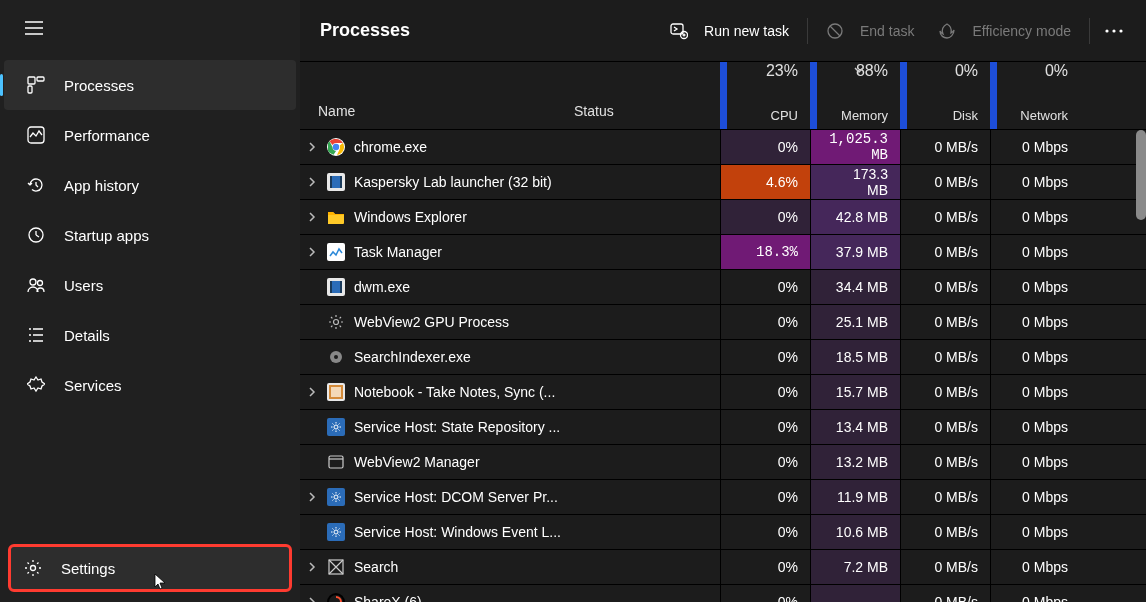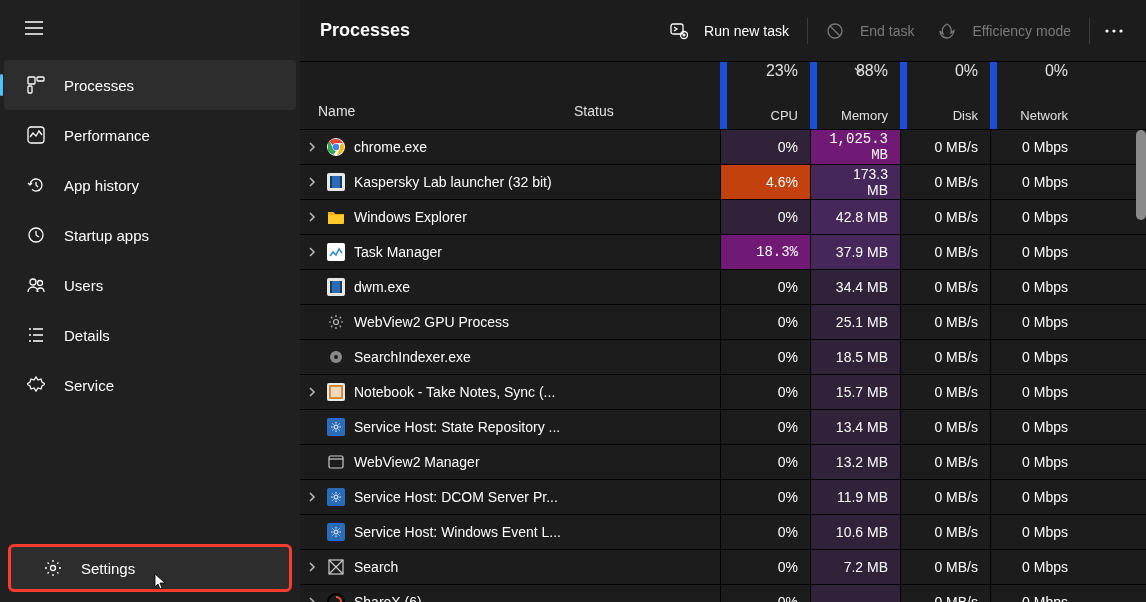--- a/index.html
+++ b/index.html
@@ -72,21 +72,21 @@
   }
   .nav-label { font-size: 15px; }
   .sidebar-bottom {
     margin-top: auto;
     padding-bottom: 4px;
   }
   .settings-item {
     display: flex;
     align-items: center;
     height: 48px;
-    padding-left: 32px;
+    padding-left: 12px;
     gap: 18px;
     background: #2d2d2d;
     margin: 0 8px 6px 8px;
     border-radius: 6px;
     border: 3px solid #ff3b30;
     cursor: pointer;
     position: relative;
   }
   .cursor-arrow {
     position: absolute;
@@ -302,21 +302,21 @@
           </svg>
       </span>
       <span class="nav-label">Details</span>
     </div>
     <div class="nav-item">
       <span class="nav-icon">
         <svg width="18" height="18" viewBox="0 0 18 18" fill="none" stroke="#fff" stroke-width="1.3">
             <path d="M9 1l2 3 3-1 1 3 3 2-3 2-1 3-3-1-2 3-2-3-3 1-1-3-3-2 3-2 1-3 3 1z"></path>
           </svg>
       </span>
-      <span class="nav-label">Service</span>
+      <span class="nav-label">Services</span>
     </div>
   </div>
   <div class="sidebar-bottom">
     <div class="settings-item">
       <span class="nav-icon">
         <svg width="18" height="18" viewBox="0 0 18 18" fill="none" stroke="#fff" stroke-width="1.3">
             <circle cx="9" cy="9" r="2.5"></circle>
             <path d="M9 1v2M9 15v2M1 9h2M15 9h2M3.5 3.5l1.4 1.4M13.1 13.1l1.4 1.4M3.5 14.5l1.4-1.4M13.1 4.9l1.4-1.4"></path>
           </svg>
       </span>

